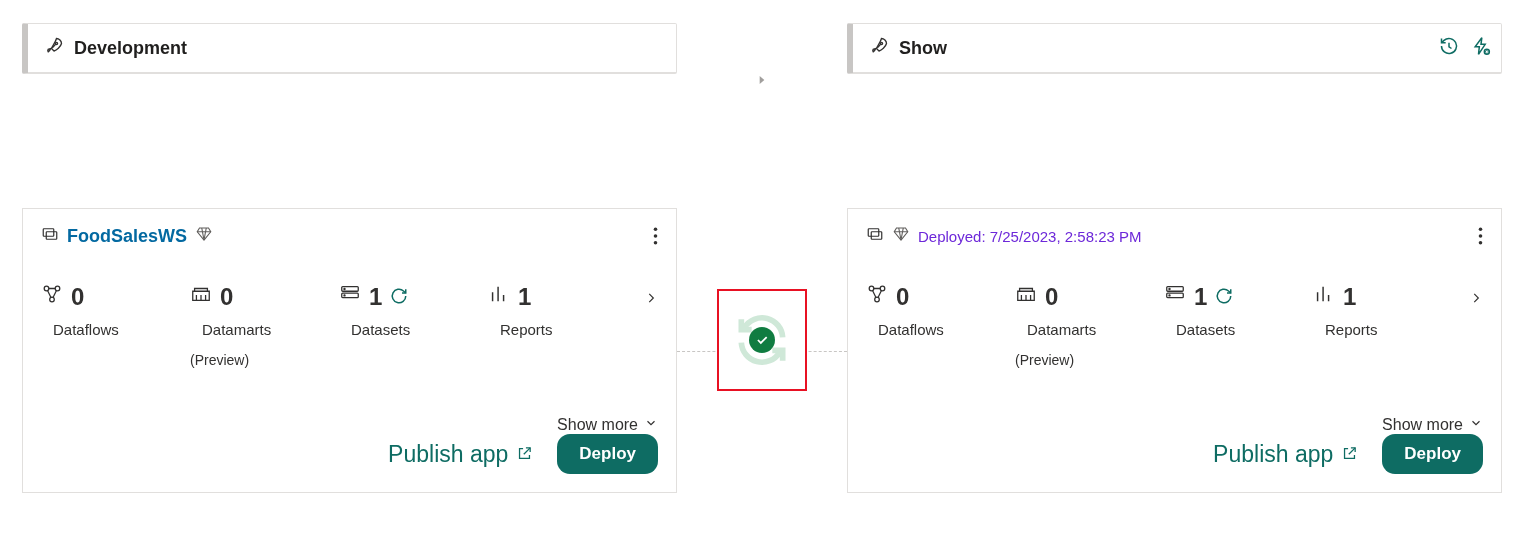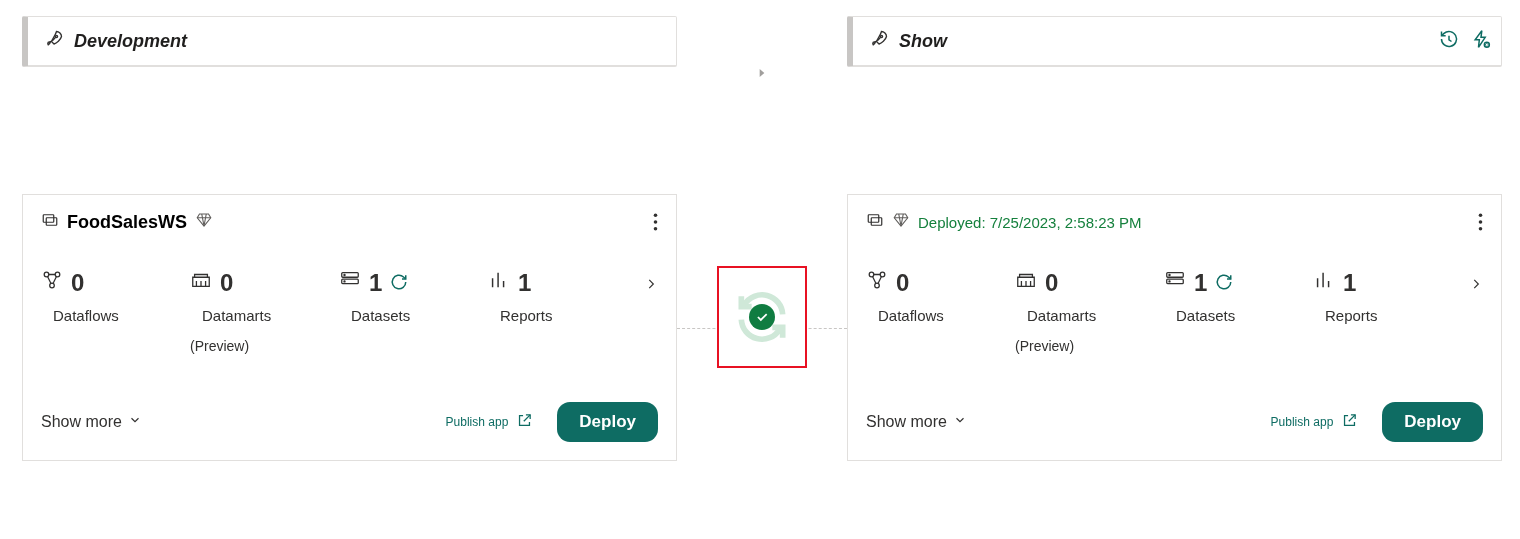--- a/index.html
+++ b/index.html
@@ -7,23 +7,22 @@
       font-family: "Segoe UI", -apple-system, Arial, sans-serif;
       background: #ffffff;
       color: #323130;
       width: 1520px;
       height: 539px;
       position: relative;
     }
     .container {
       display: grid;
       grid-template-columns: 655px 170px 655px;
-      padding: 16px 22px;
+      padding: 23px 22px;
       align-items: start;
-      font-style: italic;
     }
 
     
     .stage-card {
       border: 1px solid #e1dfdd;
       border-left: 6px solid #c8c6c4;
       border-radius: 2px;
       background: #fff;
     }
     .stage-header {
@@ -81,27 +80,27 @@
       background: #fff;
       padding: 16px 18px 18px 18px;
     }
     .ws-header {
       display: flex;
       align-items: center;
       gap: 8px;
       position: relative;
     }
     .ws-name {
-      color: #000000;
+      color: #0369a1;
       font-weight: 600;
       font-size: 18px;
     }
     .diamond-ico { color: #605e5c; }
     .deployed-text {
-      color: #15803d;
+      color: #6d28d9;
       font-size: 15px;
     }
     .more-btn {
       position: absolute;
       right: 0;
       top: 2px;
       color: #323130;
       font-size: 18px;
       cursor: pointer;
     }
@@ -122,32 +121,33 @@
     .stat-label { font-size: 15px; margin-top: 10px; color: #323130; margin-left: 12px; }
     .stat-sub { font-size: 14px; margin-top: 14px; color: #323130; }
     .stats-chevron {
       position: absolute; right: 0; top: 4px;
       color: #323130; cursor: pointer;
     }
 
     .ws-footer {
       margin-top: 48px;
       display: flex;
-      align-items: center;
+      align-items: flex-end;
       justify-content: space-between;
+      flex-direction: column;
     }
     .show-more {
       display: flex; align-items: center; gap: 6px;
       font-size: 16px; color: #323130; cursor: pointer;
     }
     .footer-right {
       display: flex; align-items: center; gap: 24px;
     }
     .publish-link {
-      color: #0e6c63; font-size: 12px; cursor: pointer; display: flex; align-items: center; gap: 8px;
+      color: #0e6c63; font-size: 23px; cursor: pointer; display: flex; align-items: center; gap: 8px;
     }
     .deploy-btn {
       background: #0e6c63; color: #fff; border: none;
       border-radius: 13px; font-size: 17px; font-weight: 600;
       padding: 10px 22px; cursor: pointer;
     }
 
     
     .sync-col {
       display: flex;

